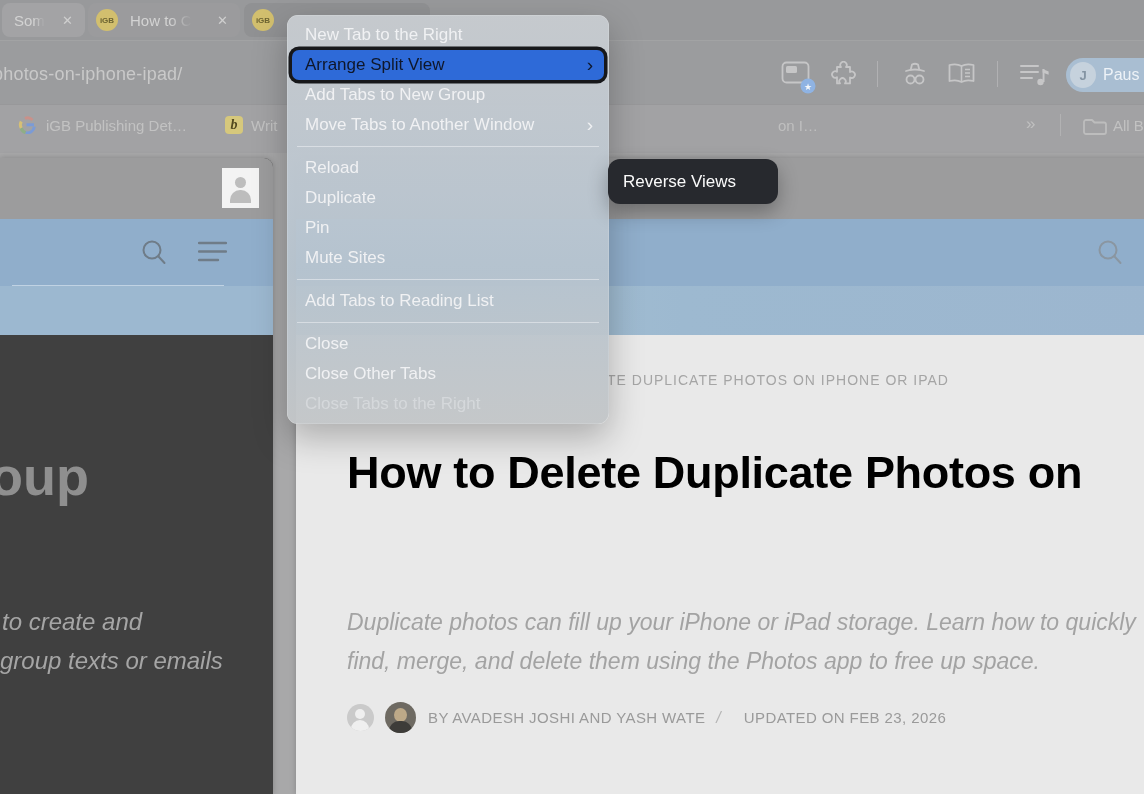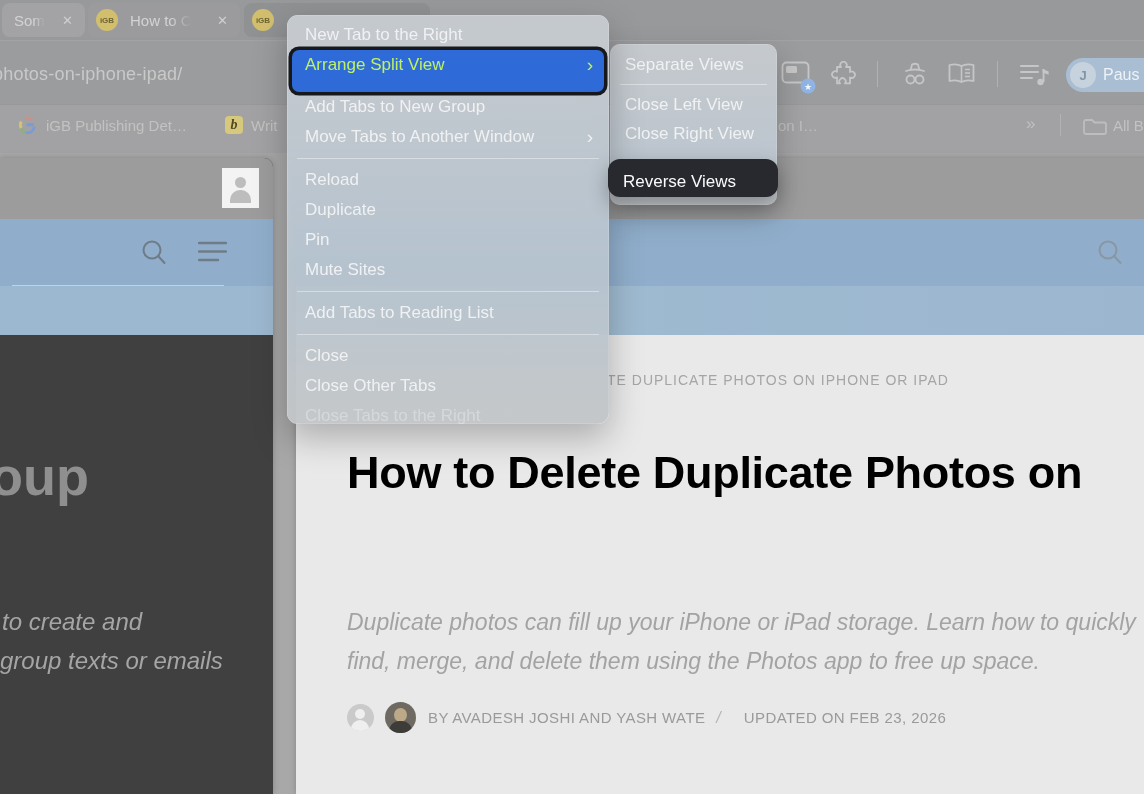--- a/index.html
+++ b/index.html
@@ -69,31 +69,31 @@
 
   
   .ctx-menu{left:287px;top:15px;width:322px;height:409px;border-radius:11px;z-index:30;
     background:linear-gradient(180deg,rgba(199,203,207,0.97) 0%,rgba(188,199,209,0.95) 45%,rgba(183,196,207,0.94) 62%,rgba(195,198,200,0.96) 100%);
     box-shadow:0 14px 34px rgba(0,0,0,0.26), inset 0 0 0 0.5px rgba(255,255,255,0.3);
     padding-top:5px;box-sizing:border-box;}
   .menu-item{height:30px;line-height:30px;padding:0 16px 0 18px;font-size:17px;color:#f0f1f3;
     display:flex;justify-content:space-between;align-items:center;}
   .menu-item .chev{font-size:19px;line-height:30px;}
   .menu-item.disabled{color:rgba(238,240,243,0.42);}
-  .menu-item.highlight{margin:0 5px;padding:0 11px 12px 13px;background:#2e6ad8;border-radius:7px;
-    box-shadow:0 0 0 3.5px #17181b;color:#bef264;font-weight:500;}
+  .menu-item.highlight{margin:0 5px;padding:0 11px 0 13px;background:#2e6ad8;border-radius:7px;
+    box-shadow:0 0 0 3.5px #17181b;color:#0f172a;font-weight:500;}
   .menu-sep{height:1px;margin:6px 10px;background:rgba(250,250,252,0.45);}
 
   .submenu{left:610px;top:44px;width:167px;height:161px;border-radius:10px;z-index:29;
     background:linear-gradient(180deg,rgba(199,203,207,0.96) 0%,rgba(190,200,209,0.94) 70%,rgba(195,199,203,0.95) 100%);
     box-shadow:0 12px 30px rgba(0,0,0,0.22), inset 0 0 0 0.5px rgba(255,255,255,0.28);
     padding-top:6px;box-sizing:border-box;}
   .submenu .menu-item{height:29px;line-height:29px;padding:0 14px 0 15px;}
   .submenu .menu-sep{margin:5px 10px;}
-  .flash-pill{left:608px;top:159px;width:170px;height:38px;border-radius:12px;background:#27292e;z-index:40;
+  .flash-pill{left:608px;top:159px;width:170px;height:45px;border-radius:12px;background:#27292e;z-index:40;
     color:#fafafa;font-size:17px;line-height:45px;padding-left:15px;box-sizing:border-box;
     box-shadow:0 8px 20px rgba(0,0,0,0.3);}
 </style>
 </head>
 <body>
 
 <div class="stage">
 
   <div class="abs tabbar">
     <div class="abs tab tab-1">
@@ -265,28 +265,16 @@
         <span>Close</span>
       </div>
     <div class="menu-item">
         <span>Close Other Tabs</span>
       </div>
     <div class="menu-item disabled">
         <span>Close Tabs to the Right</span>
       </div>
   </div>
 
-  <div class="abs submenu">
-    <div class="menu-item">
-        <span>Separate Views</span>
-      </div>
-    <div class="menu-sep"></div>
-    <div class="menu-item">
-        <span>Close Left View</span>
-      </div>
-    <div class="menu-item">
-        <span>Close Right View</span>
-      </div>
-  </div>
 
   <div class="abs flash-pill">Reverse Views</div>
 
 </div>
 
 </body></html>

